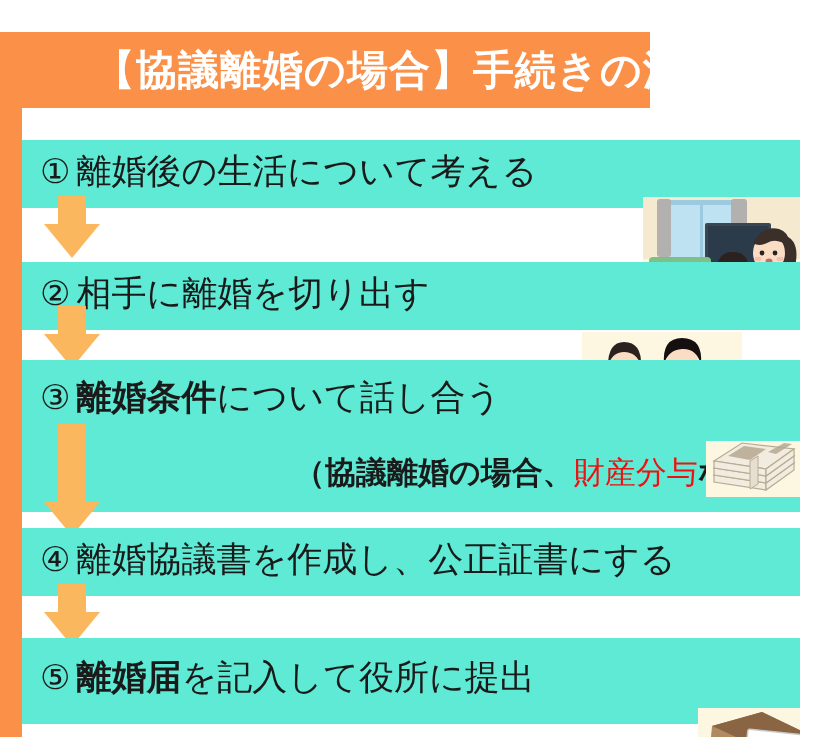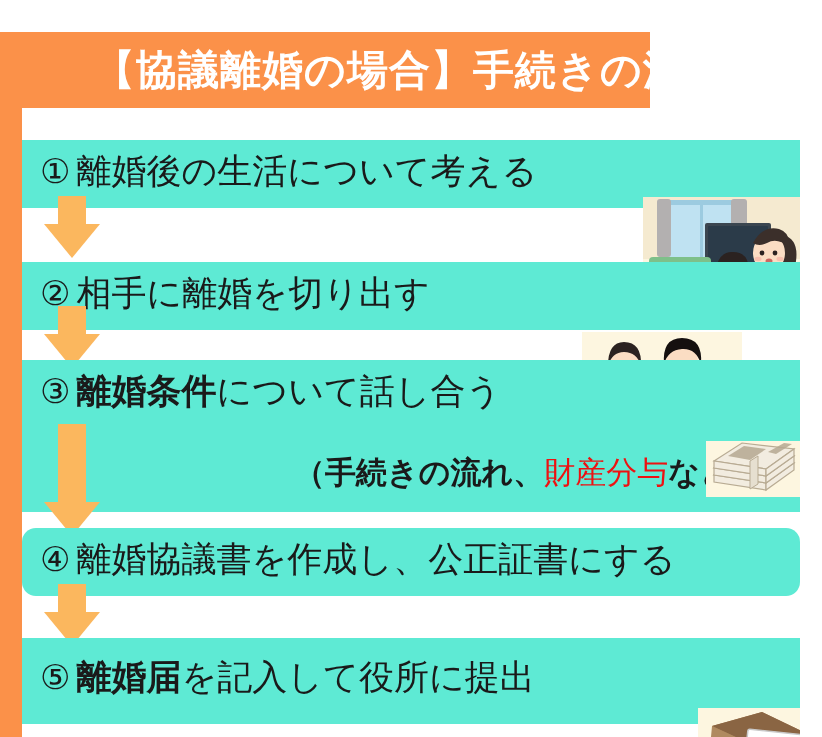--- a/index.html
+++ b/index.html
@@ -247,25 +247,25 @@
       <path d="M78 64 q-12 4 -14 12 l10 6 q4 -8 12 -9 z" fill="#fbddc3"></path>
       <path d="M86 70 q-10 2 -12 8 l9 5 q4 -6 10 -7 z" fill="#fbddc3"></path>
     </svg>
 
     <div class="arrow" style="top:198px; height:60px;">
       <div class="shaft" style="height:30px;"></div>
       <div class="head" style="top:28px;"></div>
     </div>
 
     <div class="row" style="top:252px; height:152px;">
-      <div class="row-text" style="top:12px;">
+      <div class="row-text" style="top:18px;">
         <span class="num">③</span><span class="bold">離婚条件</span><span>について話し合う</span>
       </div>
       <div class="subnote" style="top:92px;">
-        <span>（手続きの流れ、</span><span class="red">財産分与</span><span>など）</span>
+        <span>（協議離婚の場合、</span><span class="red">財産分与</span><span>など）</span>
       </div>
     </div>
 
     <svg class="illus money" viewBox="0 0 96 56">
       <rect x="0" y="0" width="96" height="56" fill="#fdf6e0"></rect>
       <g stroke="#b8ab93" stroke-width="1.2" fill="#f2ece0">
         <path d="M8 34 l28 -18 l52 6 l-28 20 z"></path>
         <path d="M8 34 l0 7 l52 8 l0 -7 z"></path>
         <path d="M60 42 l28 -20 l0 7 l-28 20 z"></path>
         <path d="M8 27 l28 -18 l52 6 l-28 20 z"></path>
@@ -278,21 +278,21 @@
       <path d="M22 15 l16 -10 l22 3 l-16 11 z" fill="#b5a890" opacity="0.85"></path>
       <path d="M62 11 l16 -9 l8 1 l-16 10 z" fill="#b5a890" opacity="0.85"></path>
       <path d="M44 20 l8 -5 l0 28 l-8 5 z" fill="#e6dfd0" stroke="#b8ab93" stroke-width="1"></path>
     </svg>
 
     <div class="arrow" style="top:316px; height:110px;">
       <div class="shaft" style="height:80px;"></div>
       <div class="head" style="top:78px;"></div>
     </div>
 
-    <div class="row" style="top:420px; height:68px;border-radius:14px;">
+    <div class="row" style="top:420px; height:68px;">
       <div class="row-text" style="top:12px;">
         <span class="num">④</span><span>離婚協議書を作成し、公正証書にする</span>
       </div>
     </div>
 
     <div class="arrow" style="top:476px; height:60px;">
       <div class="shaft" style="height:30px;"></div>
       <div class="head" style="top:28px;"></div>
     </div>
 

